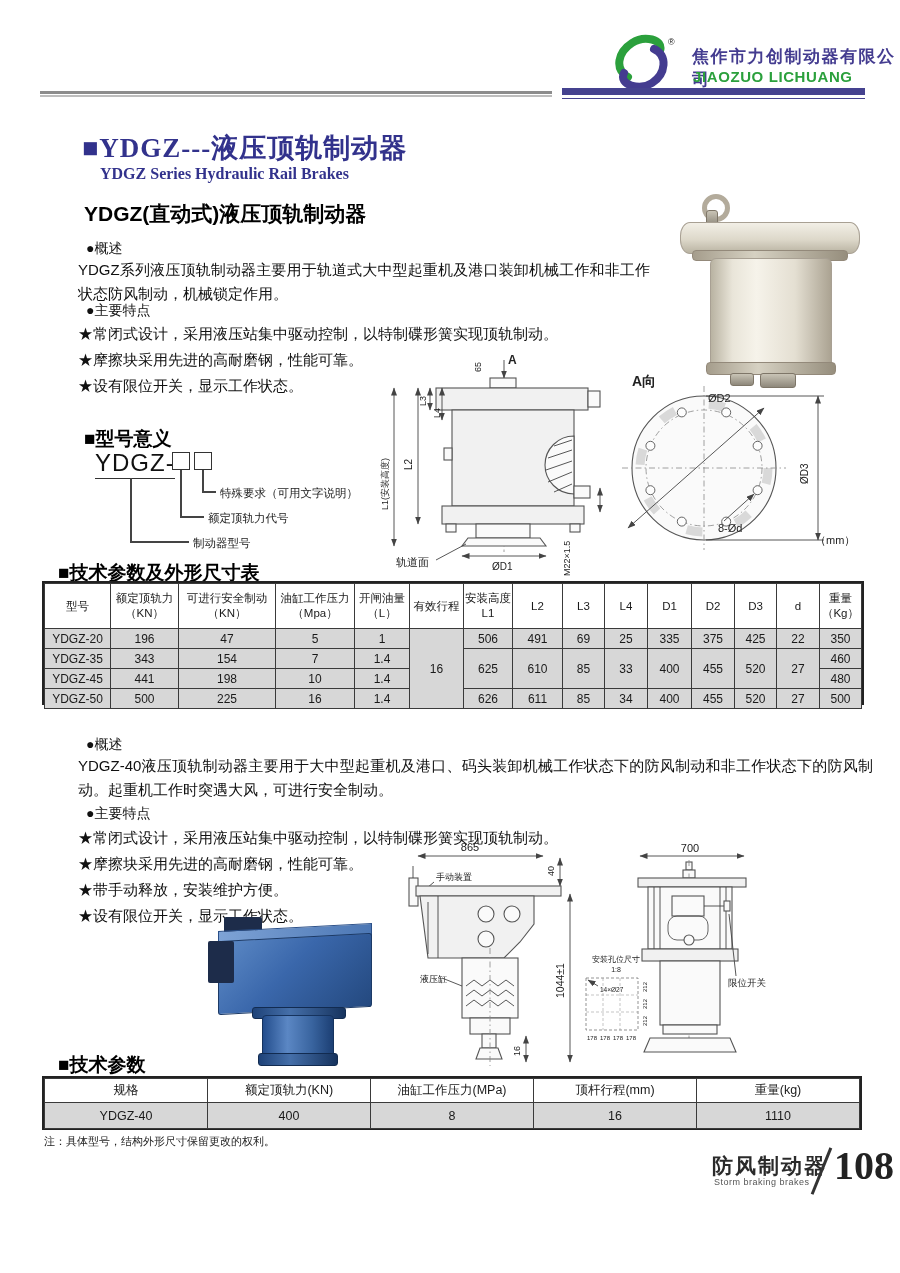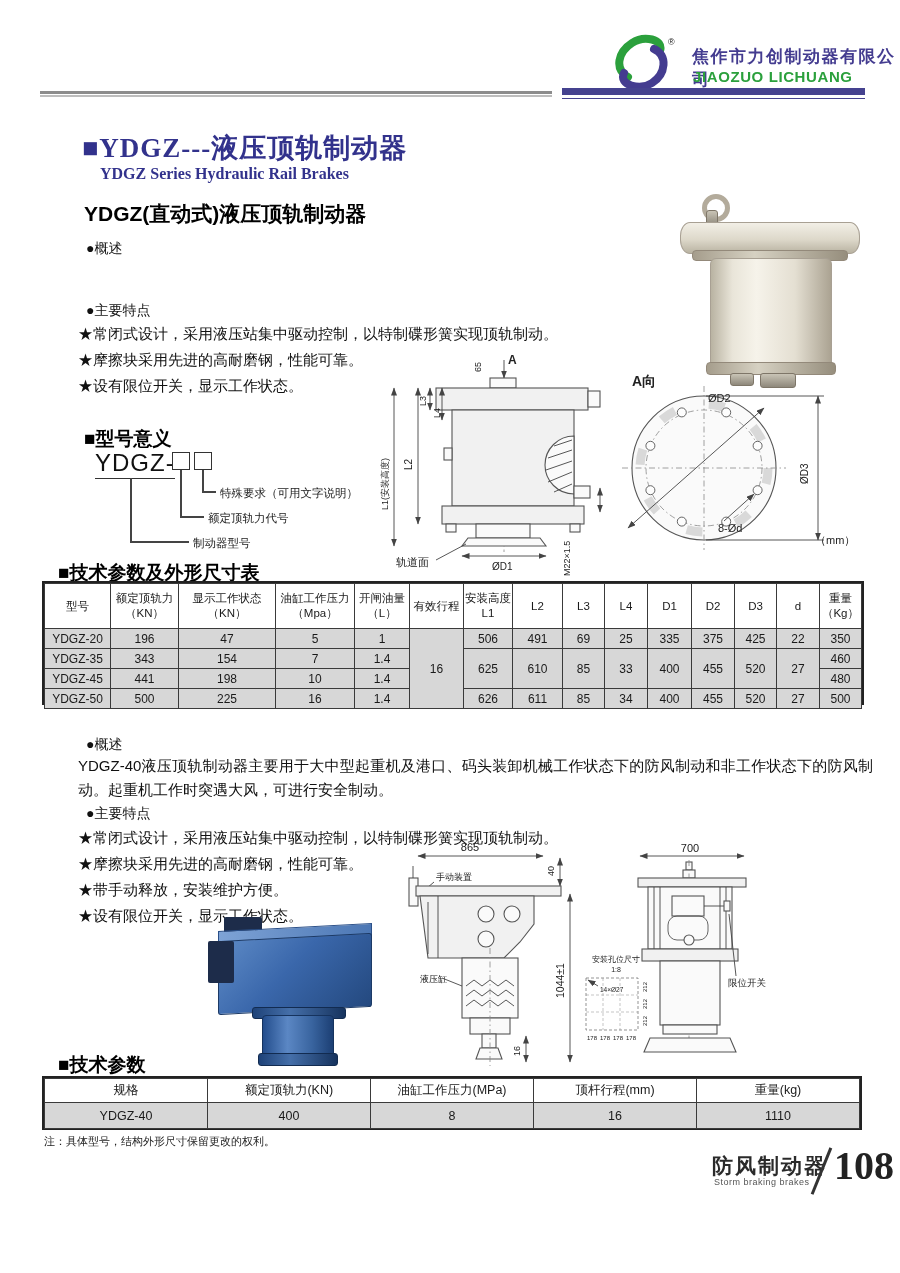--- a/index.html
+++ b/index.html
@@ -77,20 +77,21 @@
   <div class="abs company-cn" style="left:692px;top:45px">焦作市力创制动器有限公司</div>
   <div class="abs company-en" style="left:693px;top:68px">JIAOZUO LICHUANG BRAKE COMPANY</div>
   <div class="abs rule-gray" style="left:40px;top:91px;width:512px"></div>
   <div class="abs rule-navy" style="left:562px;top:88px;width:303px"></div>
 
   <div class="abs main-title" style="left:82px;top:130px">■YDGZ---液压顶轨制动器</div>
   <div class="abs sub-title" style="left:100px;top:165px">YDGZ Series Hydraulic Rail Brakes</div>
 
   <div class="abs sec-heading" style="left:84px;top:200px">YDGZ(直动式)液压顶轨制动器</div>
   <div class="abs lbl" style="left:86px;top:240px">●概述</div>
+  <div class="abs para" style="left:78px;top:258px;width:572px">YDGZ系列液压顶轨制动器主要用于轨道式大中型起重机及港口装卸机械工作和非工作状态防风制动，机械锁定作用。</div>
   <div class="abs lbl" style="left:86px;top:302px">●主要特点</div>
   <div class="abs feat" style="left:78px;top:321px;width:580px">★常闭式设计，采用液压站集中驱动控制，以特制碟形簧实现顶轨制动。</div>
   <div class="abs feat" style="left:78px;top:347px;width:580px">★摩擦块采用先进的高耐磨钢，性能可靠。</div>
   <div class="abs feat" style="left:78px;top:373px;width:580px">★设有限位开关，显示工作状态。</div>
 
   <div class="abs" style="left:672px;top:192px;width:196px;height:185px">
     <div class="abs" style="left:30px;top:2px;width:18px;height:18px;border:5px solid #b3ab9b;border-radius:50%"></div>
     <div class="abs photo1-fit" style="left:34px;top:18px;width:10px;height:14px"></div>
     <div class="abs photo1-flange" style="left:8px;top:30px;width:178px;height:30px"></div>
     <div class="abs photo1-collar" style="left:20px;top:58px;width:154px;height:9px"></div>
@@ -205,21 +206,21 @@
           <col style="width:43px">
         <col style="width:42px">
           <col style="width:43px">
           <col style="width:42px">
       </colgroup>
       <tbody>
           <tr style="height:45px">
         <td class="hd">型号</td>
         <td class="hd">额定顶轨力
 （KN）</td>
-        <td class="hd">显示工作状态
+        <td class="hd">可进行安全制动
 （KN）</td>
         <td class="hd">油缸工作压力
 （Mpa）</td>
         <td class="hd">开闸油量
 （L）</td>
         <td class="hd">有效行程</td>
         <td class="hd">安装高度
 L1</td>
         <td class="hd">L2</td>
         <td class="hd">L3</td>

